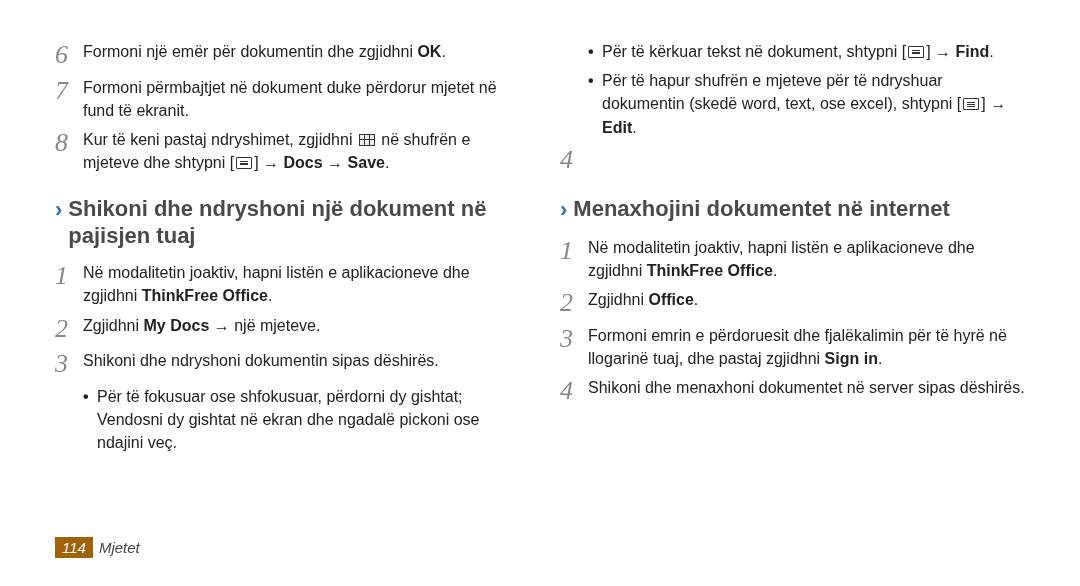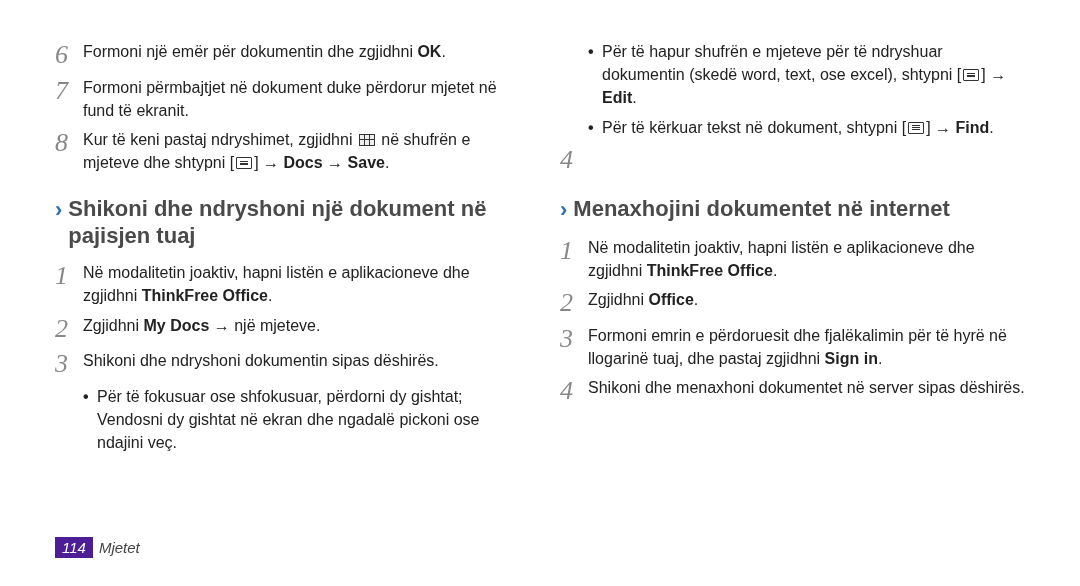--- a/index.html
+++ b/index.html
@@ -104,21 +104,21 @@
     position: absolute;
     left: 55px;
     bottom: 28px;
     display: flex;
     align-items: center;
     font-style: italic;
     font-size: 15px;
     color: #444;
   }
   .footer .badge {
-    background: #4c1d95;
+    background: #a16207;
     color: #fff;
     padding: 2px 7px 2px 7px;
     margin-right: 6px;
     font-size: 15px;
   }
 </style>
 </head>
 <body>
 
 <div class="page">
@@ -153,24 +153,24 @@
       </div>
       <div class="bullet-list">
         <div class="bullet">
           <div class="bullet-body"><span>Për të fokusuar ose shfokusuar, përdorni dy gishtat; Vendosni dy gishtat në ekran dhe ngadalë pickoni ose ndajini veç.</span></div>
         </div>
       </div>
     </div>
   <div class="col" id="right-col">
       <div class="bullet-list">
         <div class="bullet">
-          <div class="bullet-body"><span>Për të hapur shufrën e mjeteve për të ndryshuar dokumentin (skedë word, text, ose excel), shtypni [</span><span class="icon icon-menu"></span><span>] </span><span class="b">→ Edit</span><span>.</span></div>
+          <div class="bullet-body"><span>Për të kërkuar tekst në dokument, shtypni [</span><span class="icon icon-menu"></span><span>] → </span><span class="b">Find</span><span>.</span></div>
         </div>
         <div class="bullet">
-          <div class="bullet-body"><span>Për të kërkuar tekst në dokument, shtypni [</span><span class="icon icon-menu"></span><span>] → </span><span class="b">Find</span><span>.</span></div>
+          <div class="bullet-body"><span>Për të hapur shufrën e mjeteve për të ndryshuar dokumentin (skedë word, text, ose excel), shtypni [</span><span class="icon icon-menu"></span><span>] </span><span class="b">→ Edit</span><span>.</span></div>
         </div>
       </div>
       <div class="step">
         <div class="num">4</div>
       </div>
       <div class="heading">
         <span class="chev">›</span>
         <span>Menaxhojini dokumentet në internet</span>
       </div>
       <div class="step">

